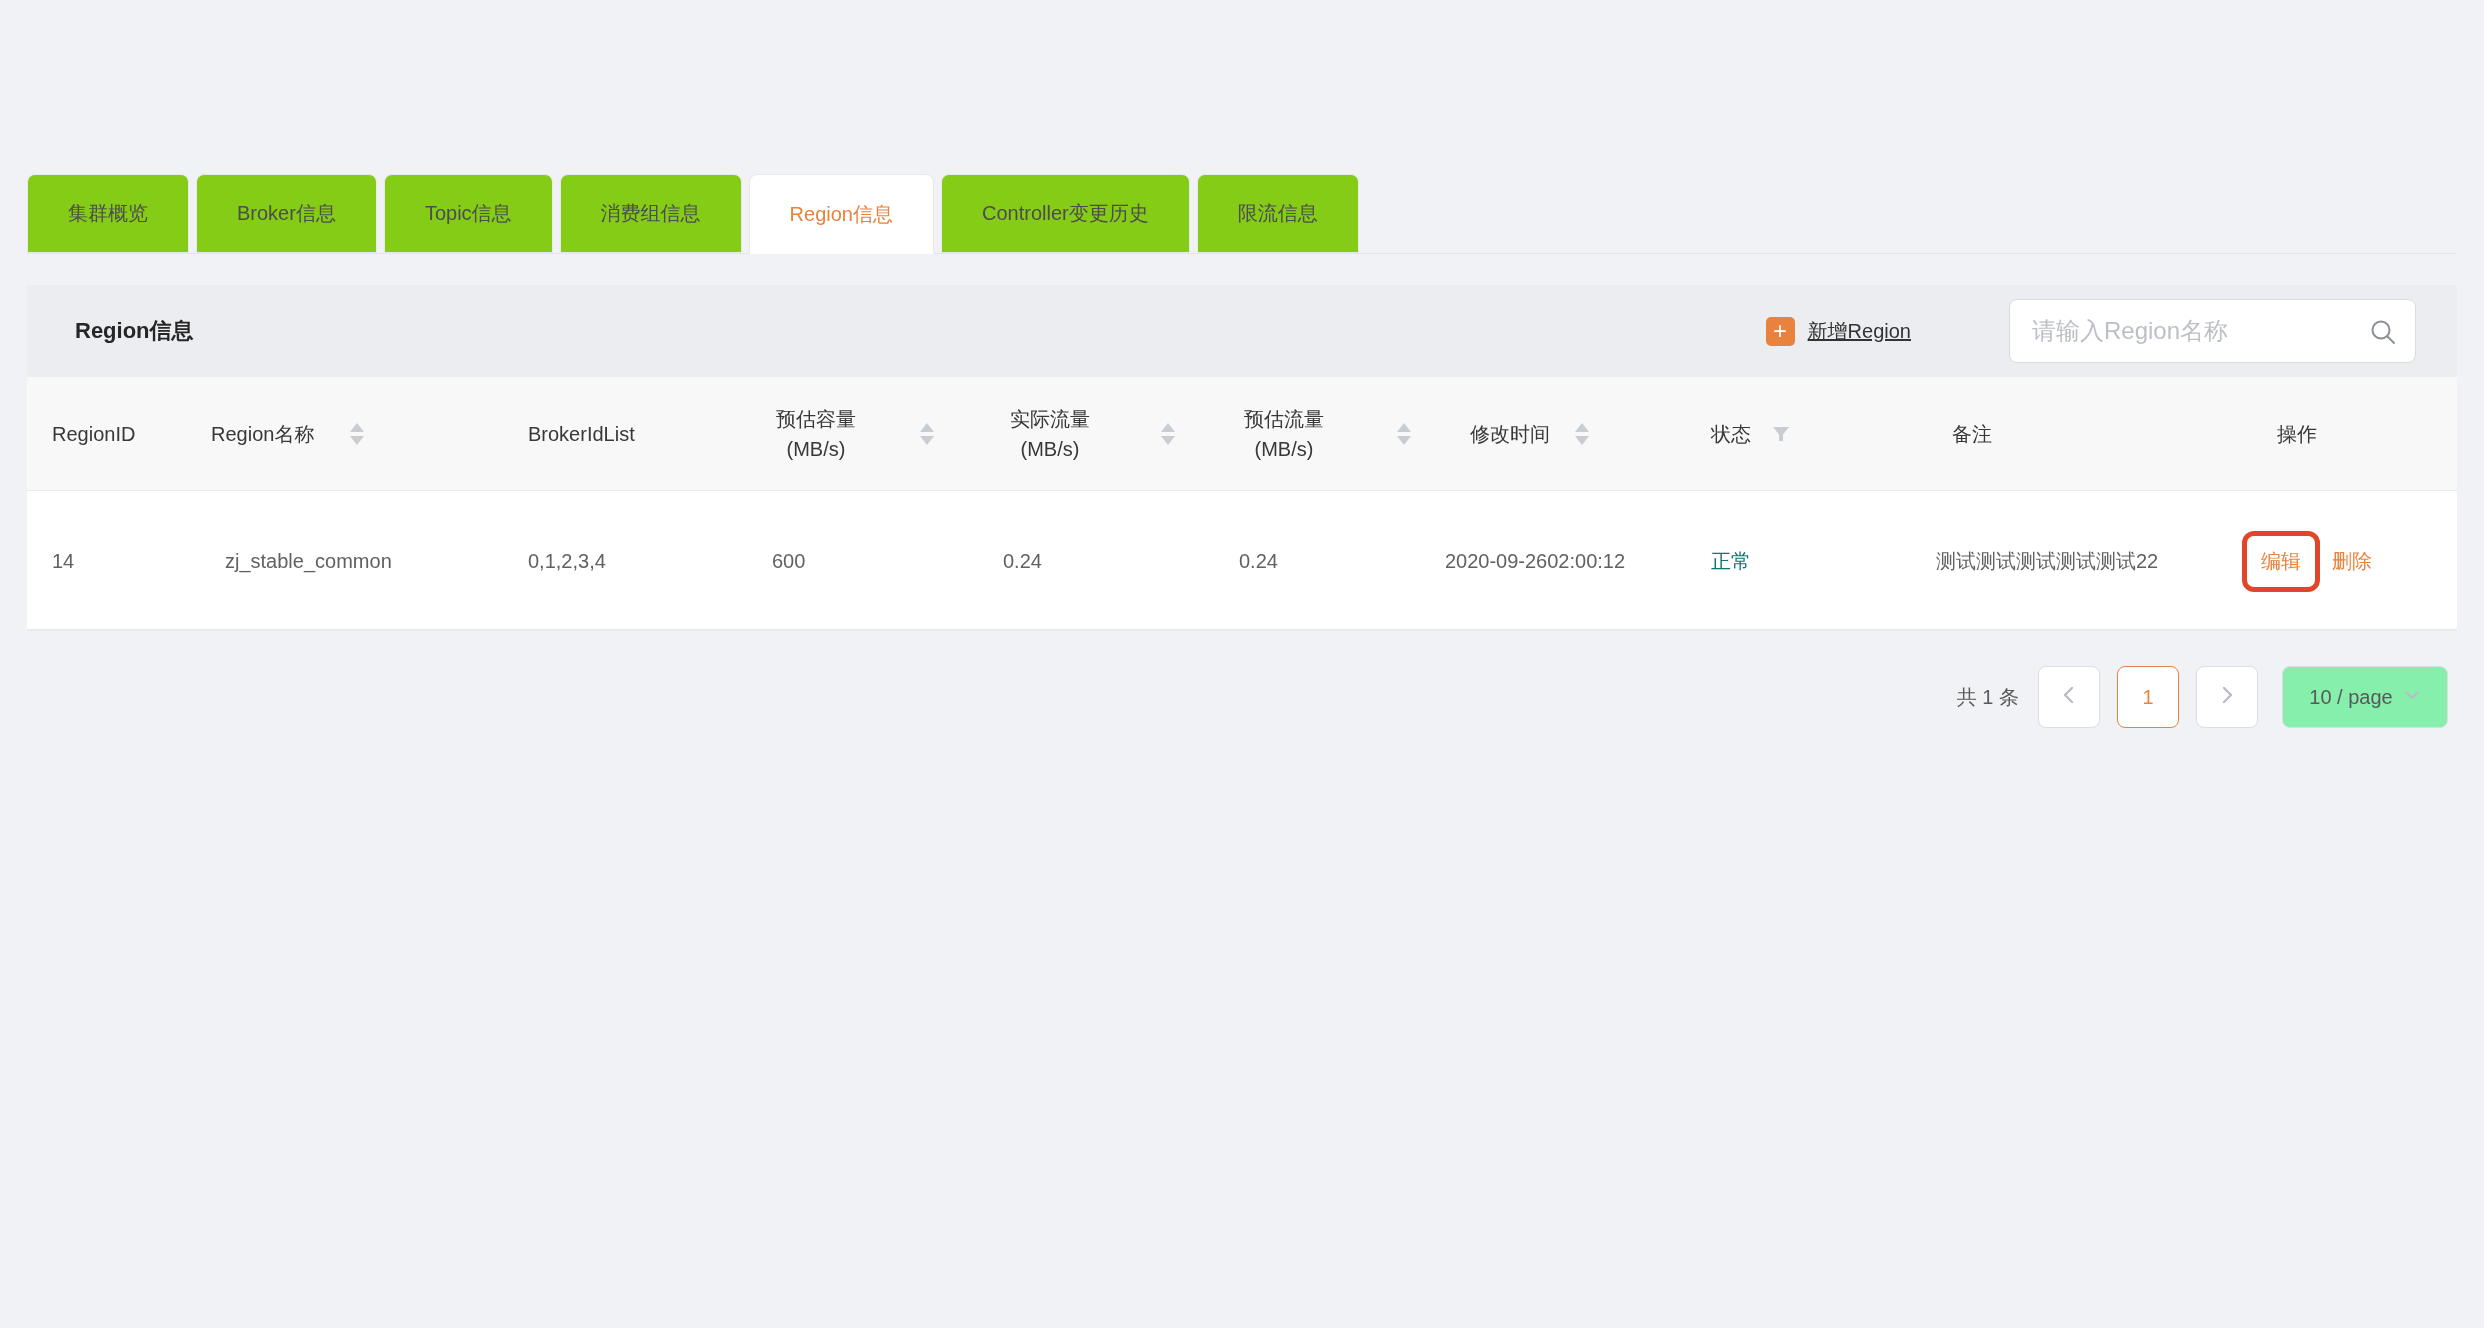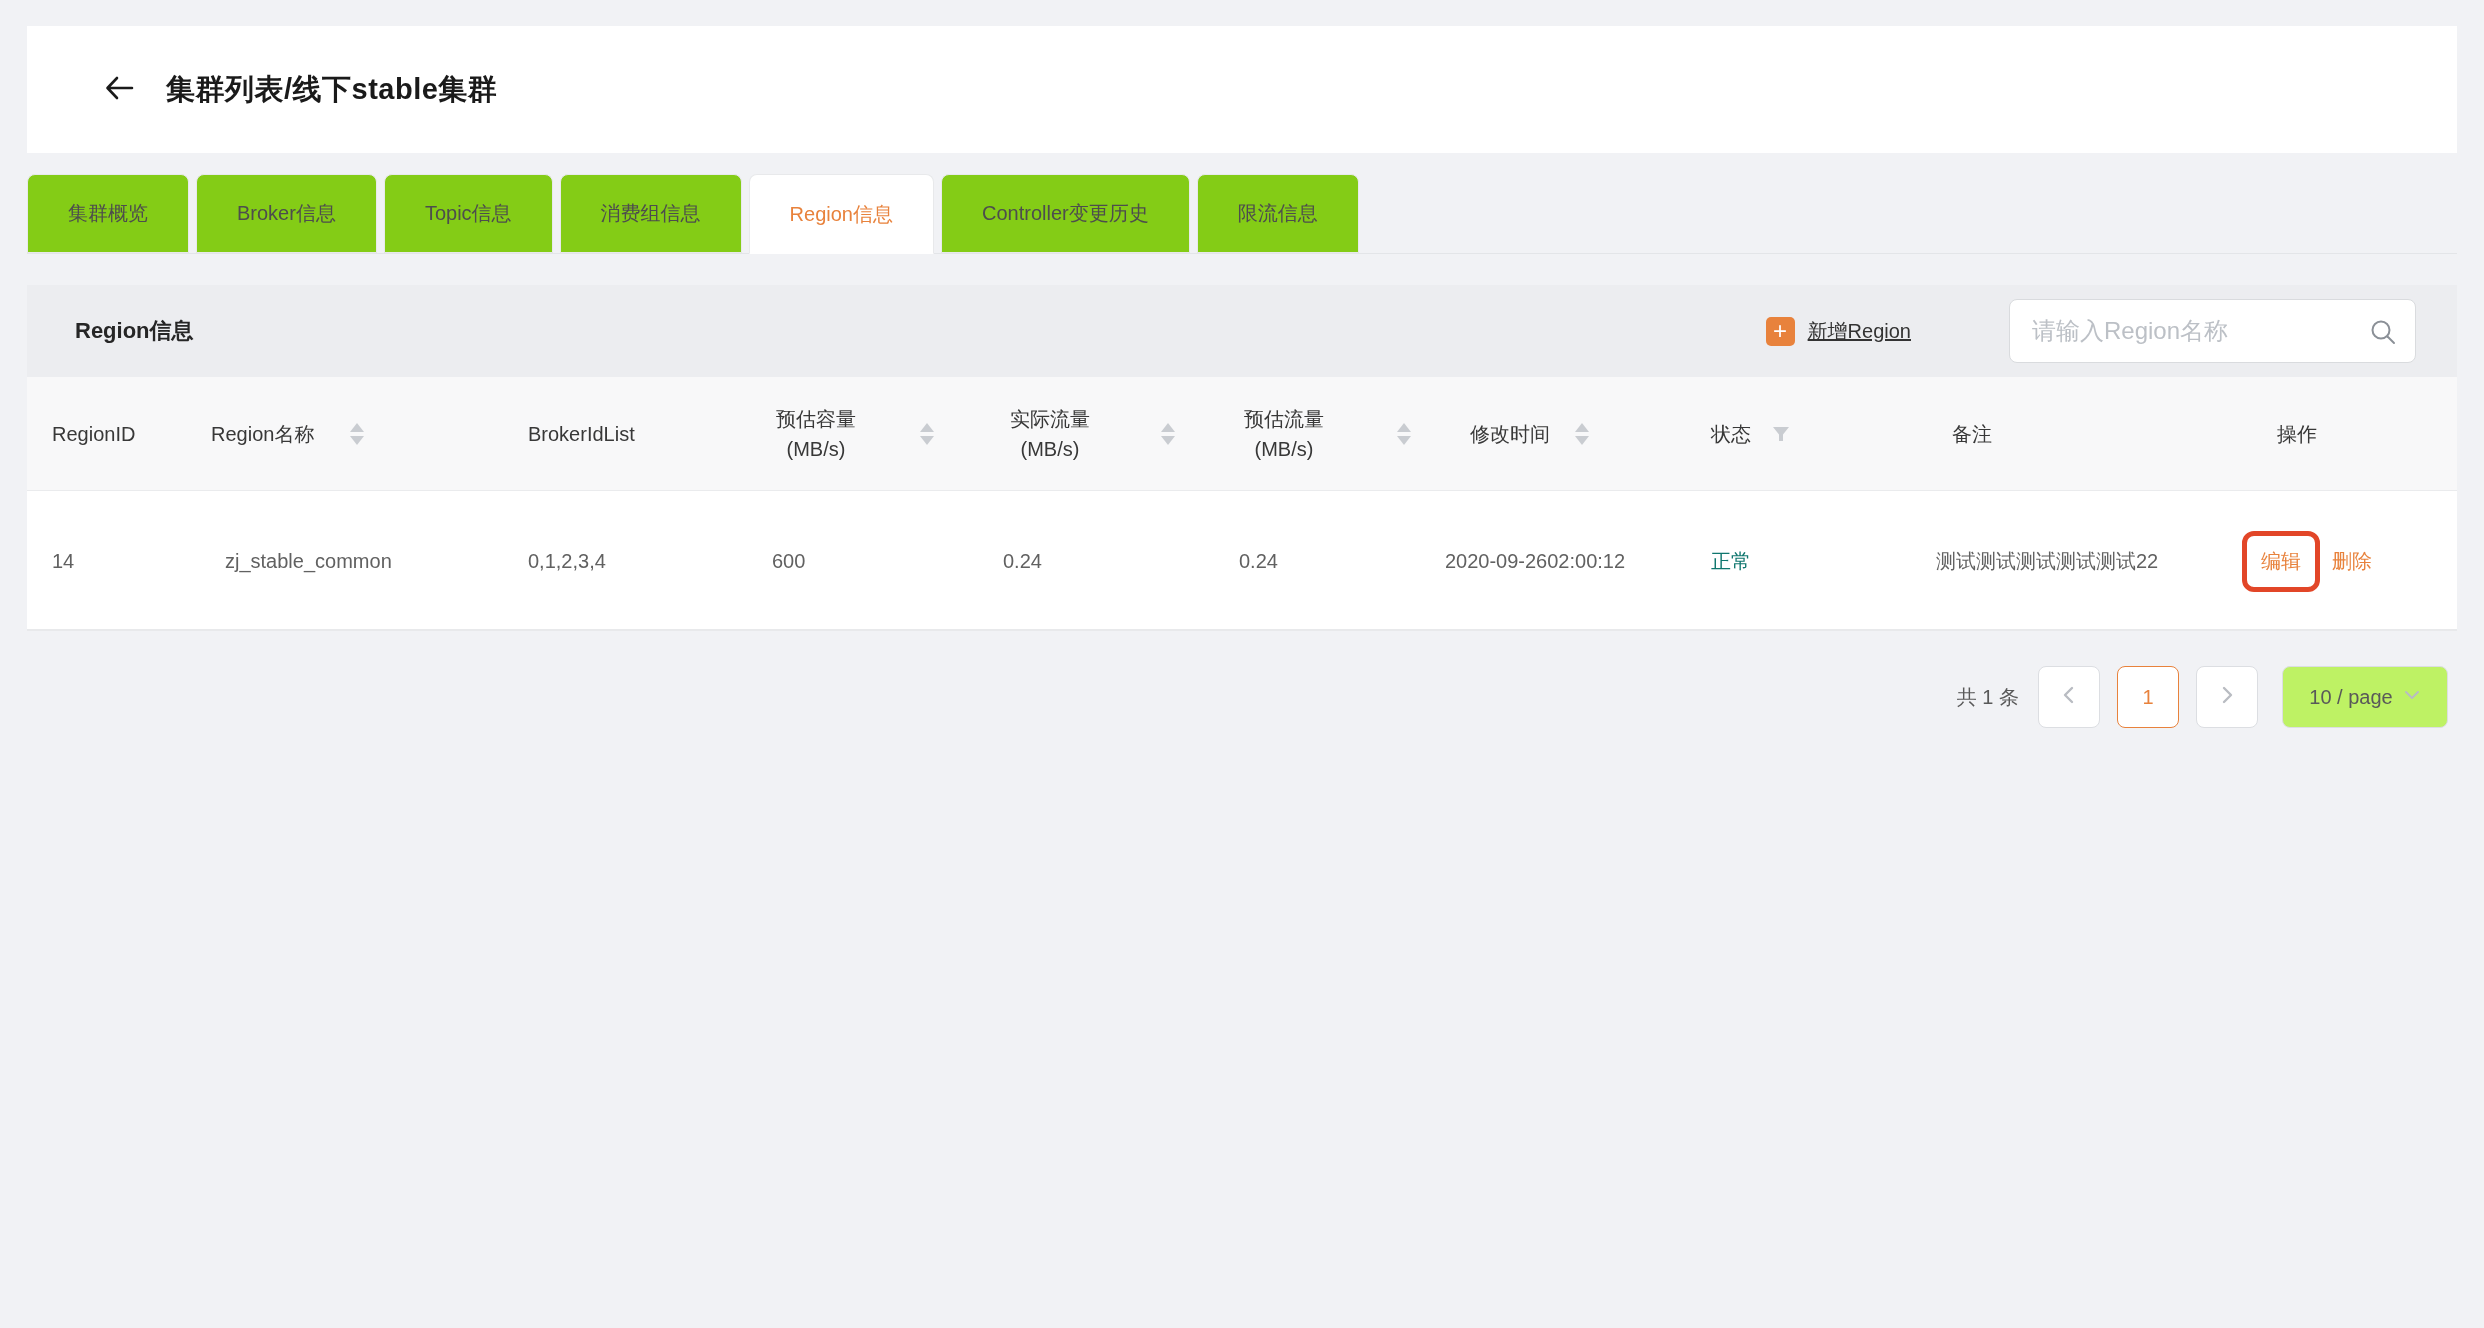--- a/index.html
+++ b/index.html
@@ -43,37 +43,27 @@
   .status-ok{color:#0f766e;}
   .action-link{color:#e8823c;cursor:pointer;}
   .edit-hilite{border:5px solid #e24628;border-radius:12px;padding:12px 14px;display:inline-block;}
 
   
   .pager{position:absolute;top:666px;right:36px;display:flex;align-items:center;}
   .total-text{font-size:20px;color:#595959;margin-right:19px;}
   .pbtn{width:62px;height:62px;border:1px solid #dcdee2;border-radius:8px;background:#fff;display:flex;align-items:center;justify-content:center;box-sizing:border-box;cursor:pointer;margin-left:17px;}
   .pbtn:first-of-type{margin-left:0;}
   .pbtn.current{border-color:#e8823c;color:#e8823c;font-size:20px;}
-  .sizer{margin-left:24px;width:166px;height:62px;border:1px solid #dcdee2;border-radius:8px;background:#bef264;display:flex;align-items:center;justify-content:center;gap:10px;font-size:20px;color:#595959;box-sizing:border-box;cursor:pointer;}
+  .sizer{margin-left:24px;width:166px;height:62px;border:1px solid #dcdee2;border-radius:8px;background:#86efac;display:flex;align-items:center;justify-content:center;gap:10px;font-size:20px;color:#595959;box-sizing:border-box;cursor:pointer;}
 </style>
 </head>
 <body>
 
 <div id="app">
 
-  <div class="header-card">
-    <div class="back-btn">
-      <span class="back-ico">
-        <svg width="36" height="36" viewBox="0 0 36 36">
-            <path d="M31 18 H7 M16 8 L6.5 18 L16 28" fill="none" stroke="#1a1a1a" stroke-width="2.6" stroke-linecap="round" stroke-linejoin="round"></path>
-          </svg>
-      </span>
-    </div>
-    <div class="page-title">集群列表/线下stable集群</div>
-  </div>
 
   <div class="tabbar">
     <div class="tab">集群概览</div>
     <div class="tab">Broker信息</div>
     <div class="tab">Topic信息</div>
     <div class="tab">消费组信息</div>
     <div class="tab active">Region信息</div>
     <div class="tab">Controller变更历史</div>
     <div class="tab">限流信息</div>
   </div>

